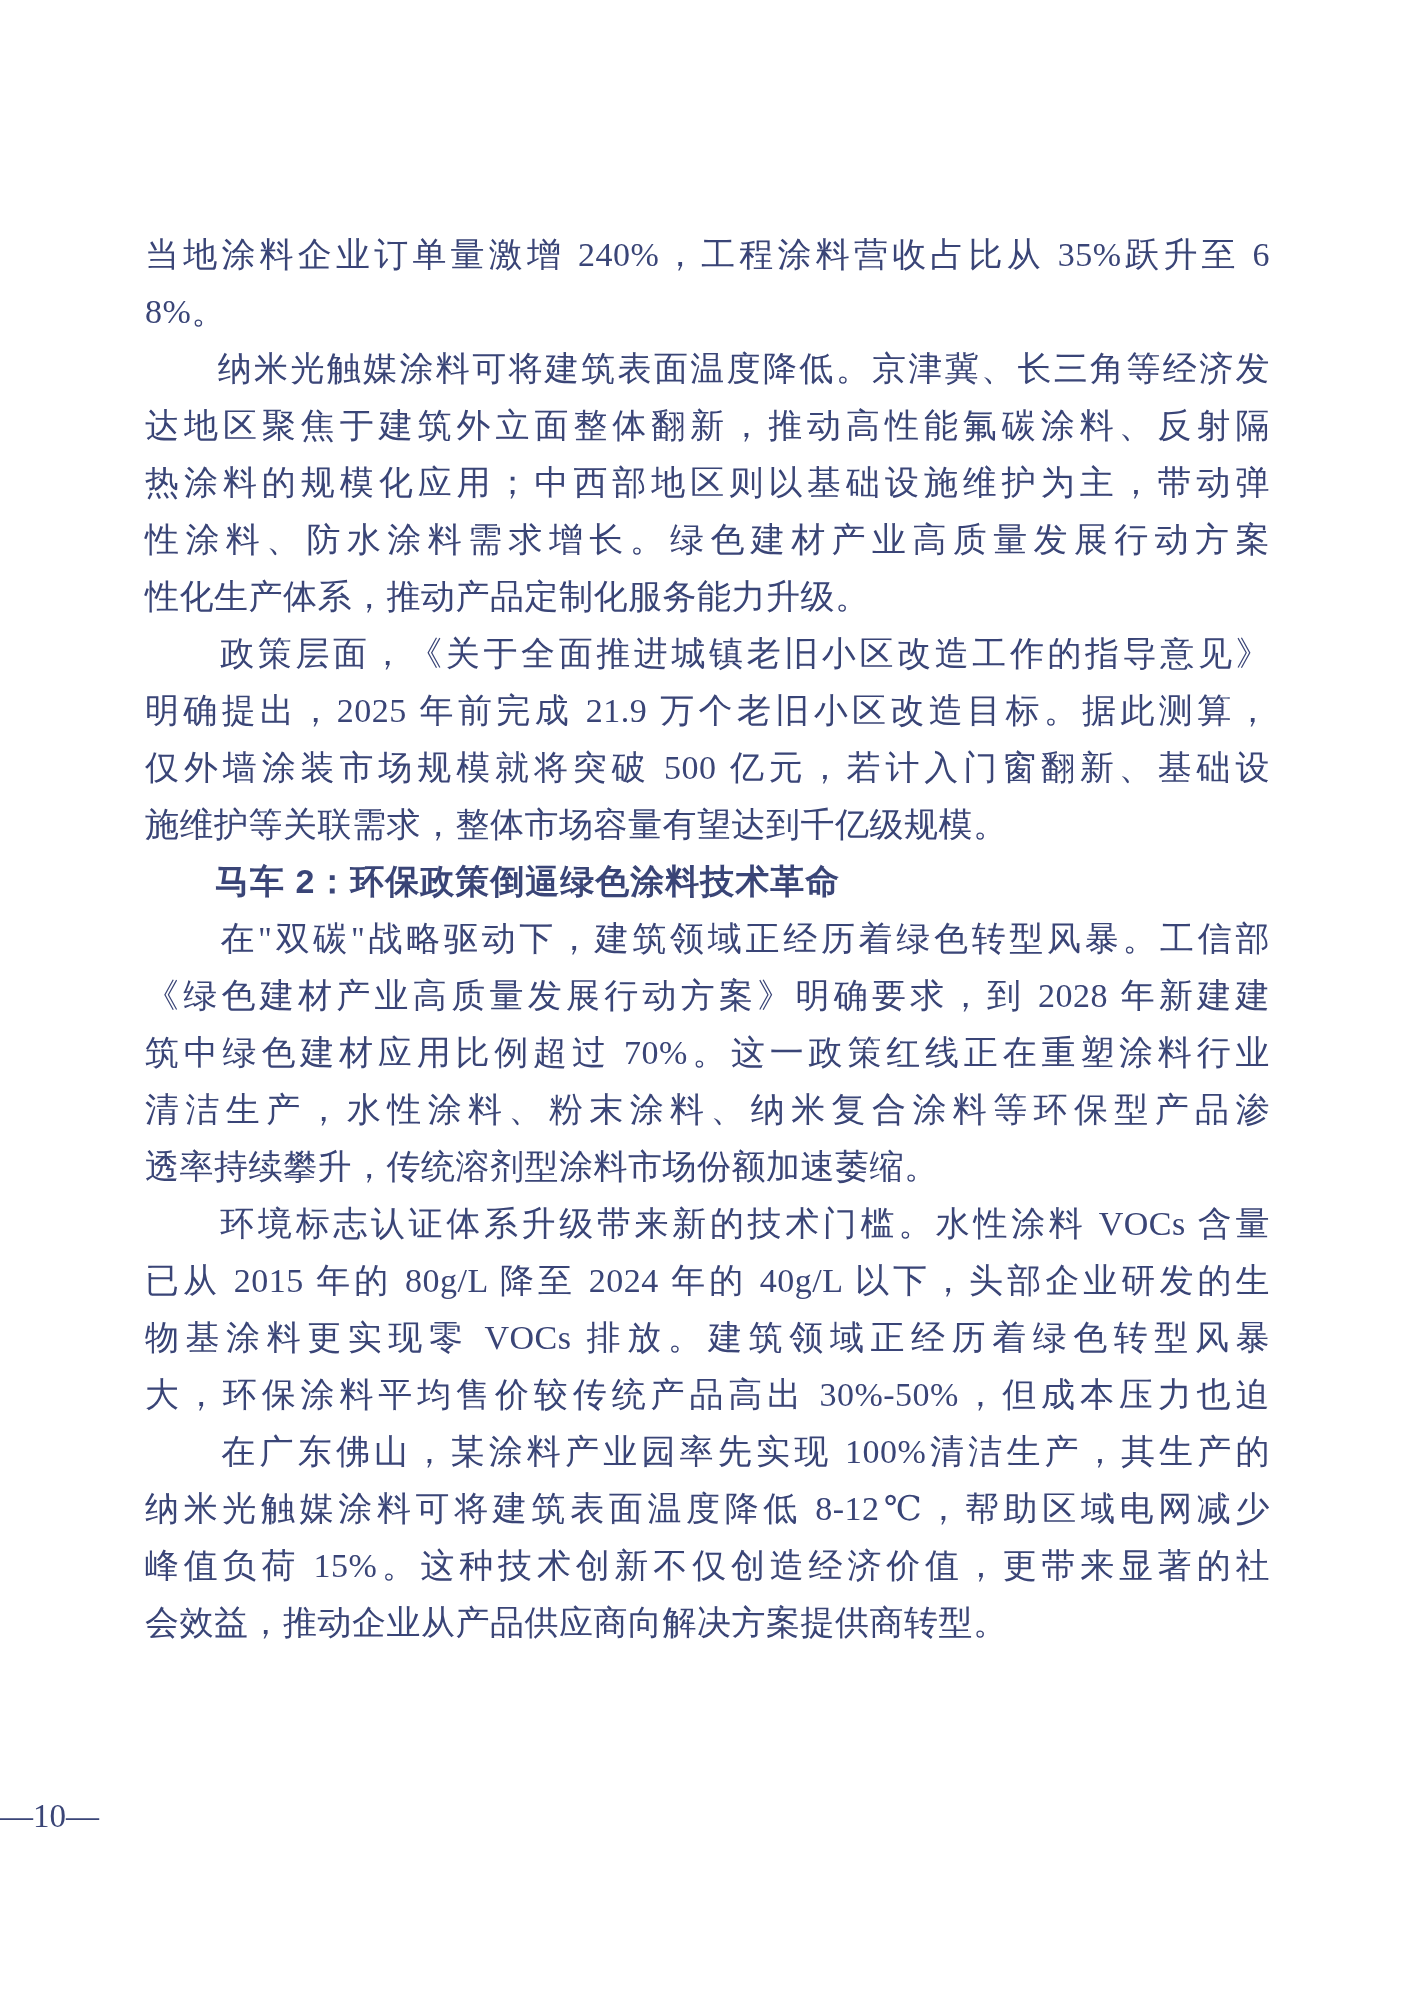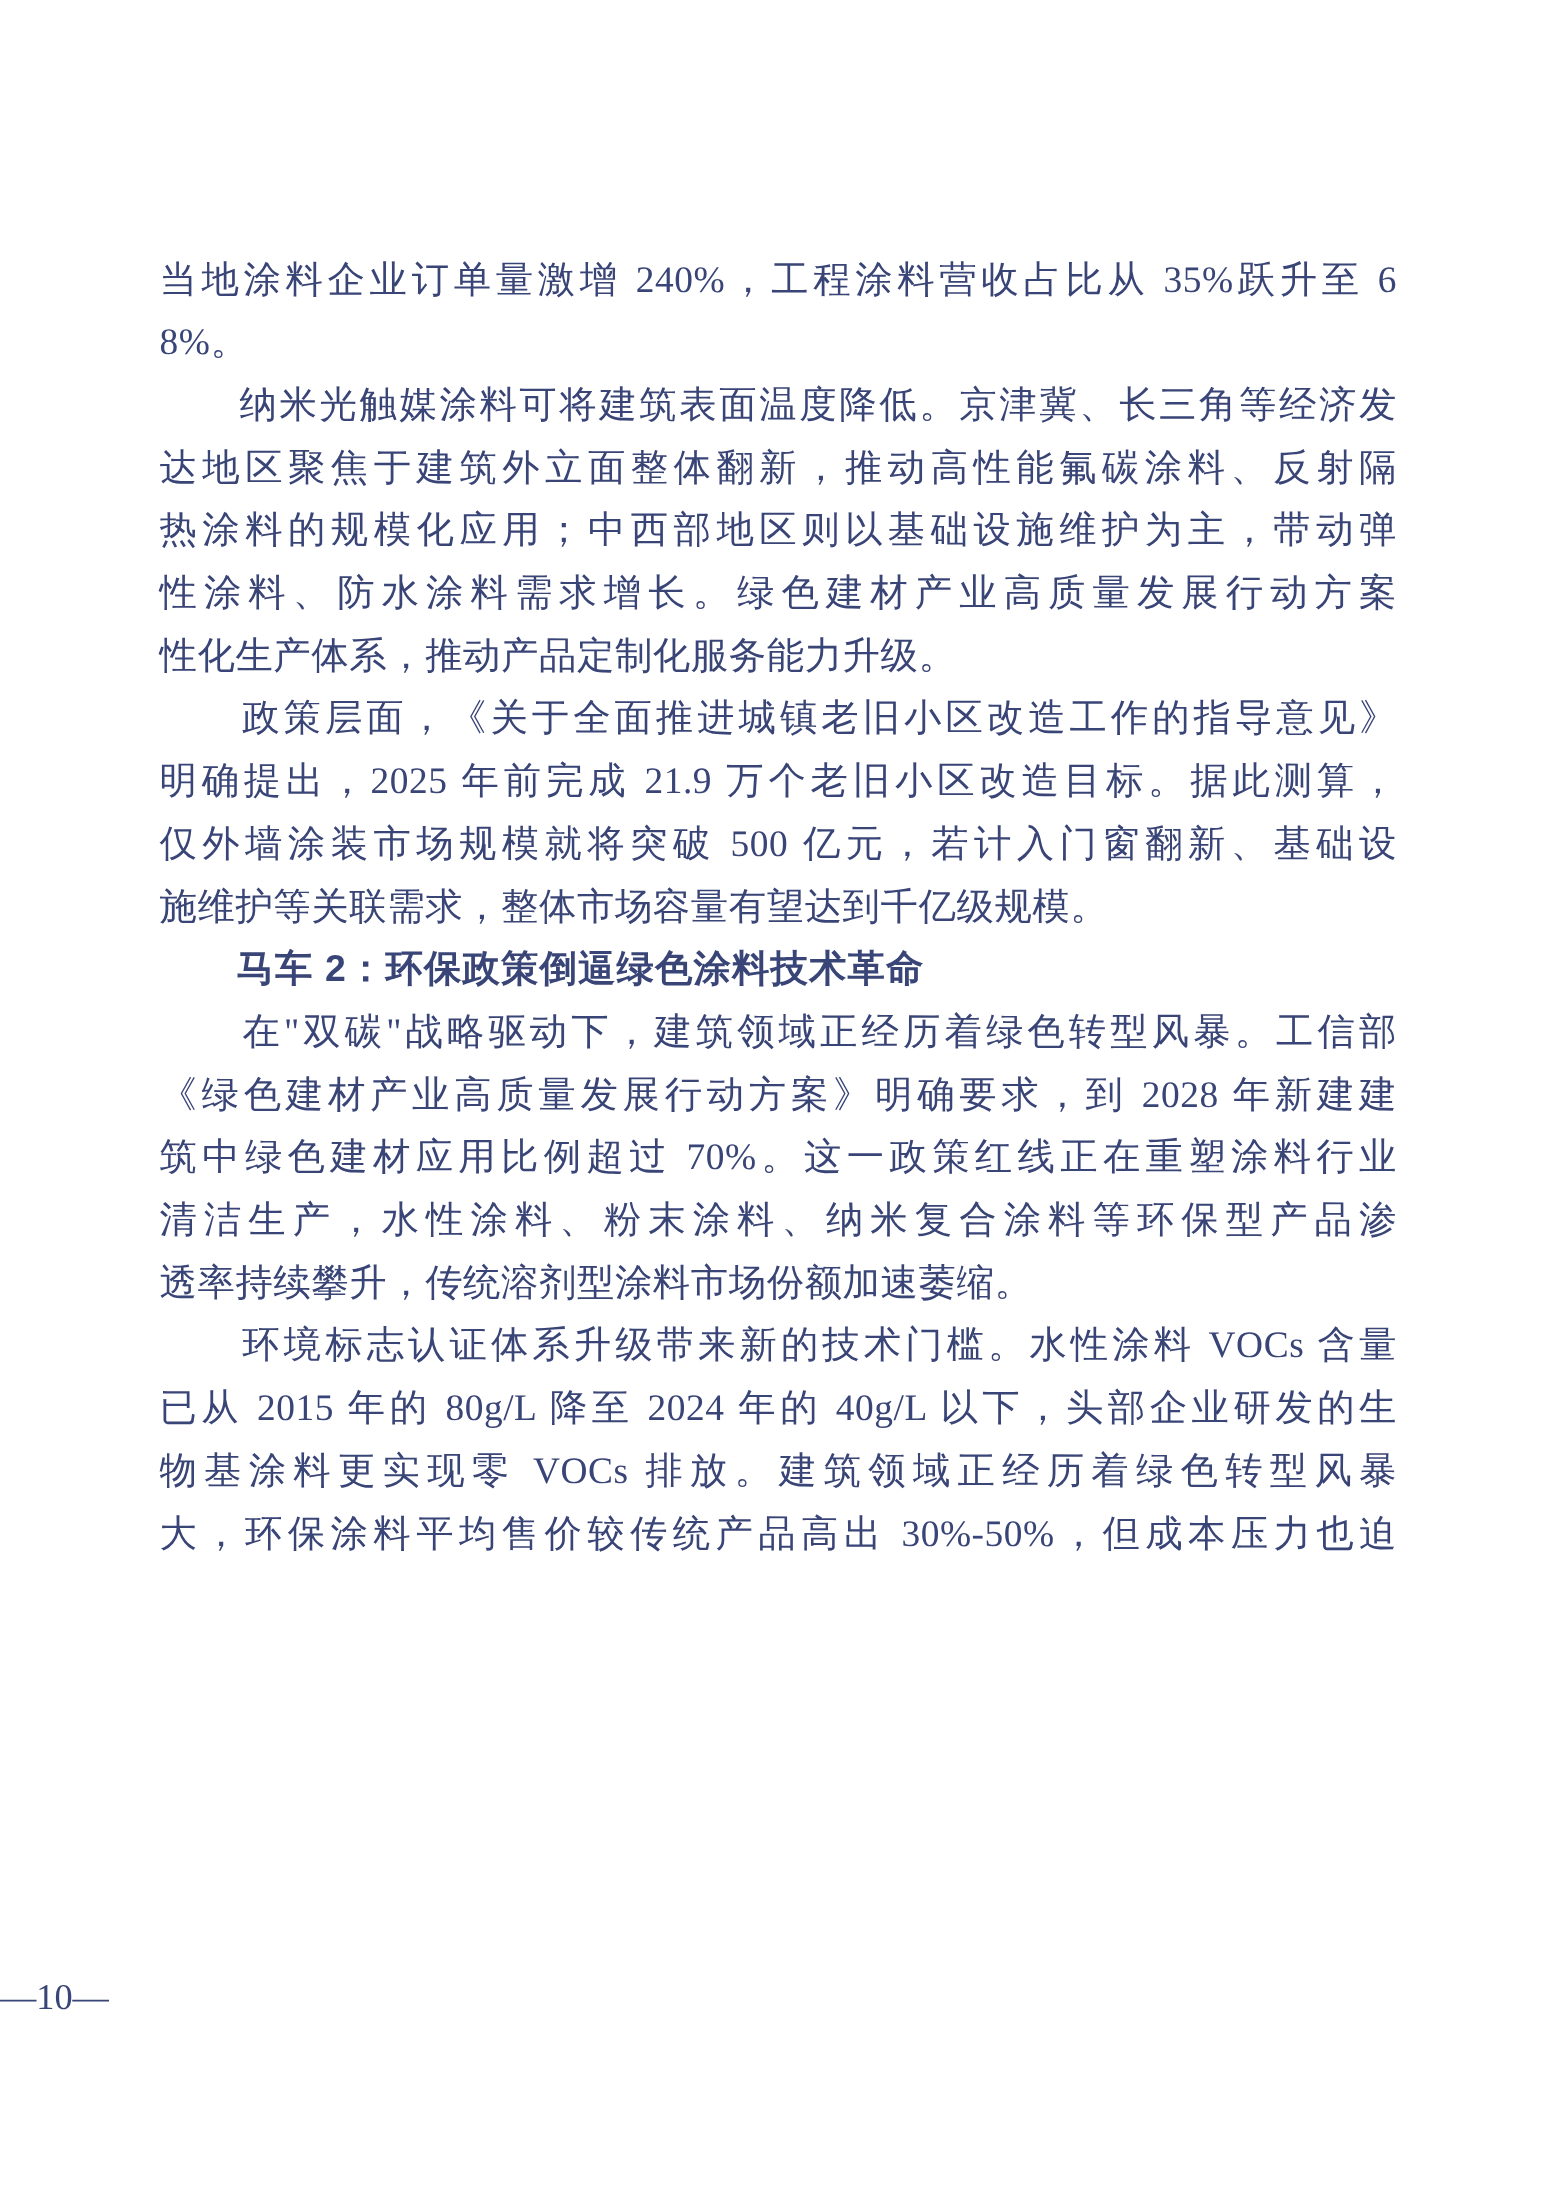--- a/index.html
+++ b/index.html
@@ -85,15 +85,21 @@
         <div class="line">筑中绿色建材应用比例超过 70%。这一政策红线正在重塑涂料行业</div>
         <div class="line">清洁生产，水性涂料、粉末涂料、纳米复合涂料等环保型产品渗</div>
         <div class="line para-end">透率持续攀升，传统溶剂型涂料市场份额加速萎缩。</div>
       </div>
       <div class="para body">
         <div class="line">　　环境标志认证体系升级带来新的技术门槛。水性涂料 VOCs 含量</div>
         <div class="line">已从 2015 年的 80g/L 降至 2024 年的 40g/L 以下，头部企业研发的生</div>
         <div class="line">物基涂料更实现零 VOCs 排放。建筑领域正经历着绿色转型风暴</div>
         <div class="line">大，环保涂料平均售价较传统产品高出 30%-50%，但成本压力也迫</div>
       </div>
+      <div class="para body">
+        <div class="line">　　在广东佛山，某涂料产业园率先实现 100%清洁生产，其生产的</div>
+        <div class="line">纳米光触媒涂料可将建筑表面温度降低 8-12℃，帮助区域电网减少</div>
+        <div class="line">峰值负荷 15%。这种技术创新不仅创造经济价值，更带来显著的社</div>
+        <div class="line para-end">会效益，推动企业从产品供应商向解决方案提供商转型。</div>
+      </div>
     </div>
   <div class="doc-footer">—10—</div>
 </div>
 
 </body></html>

